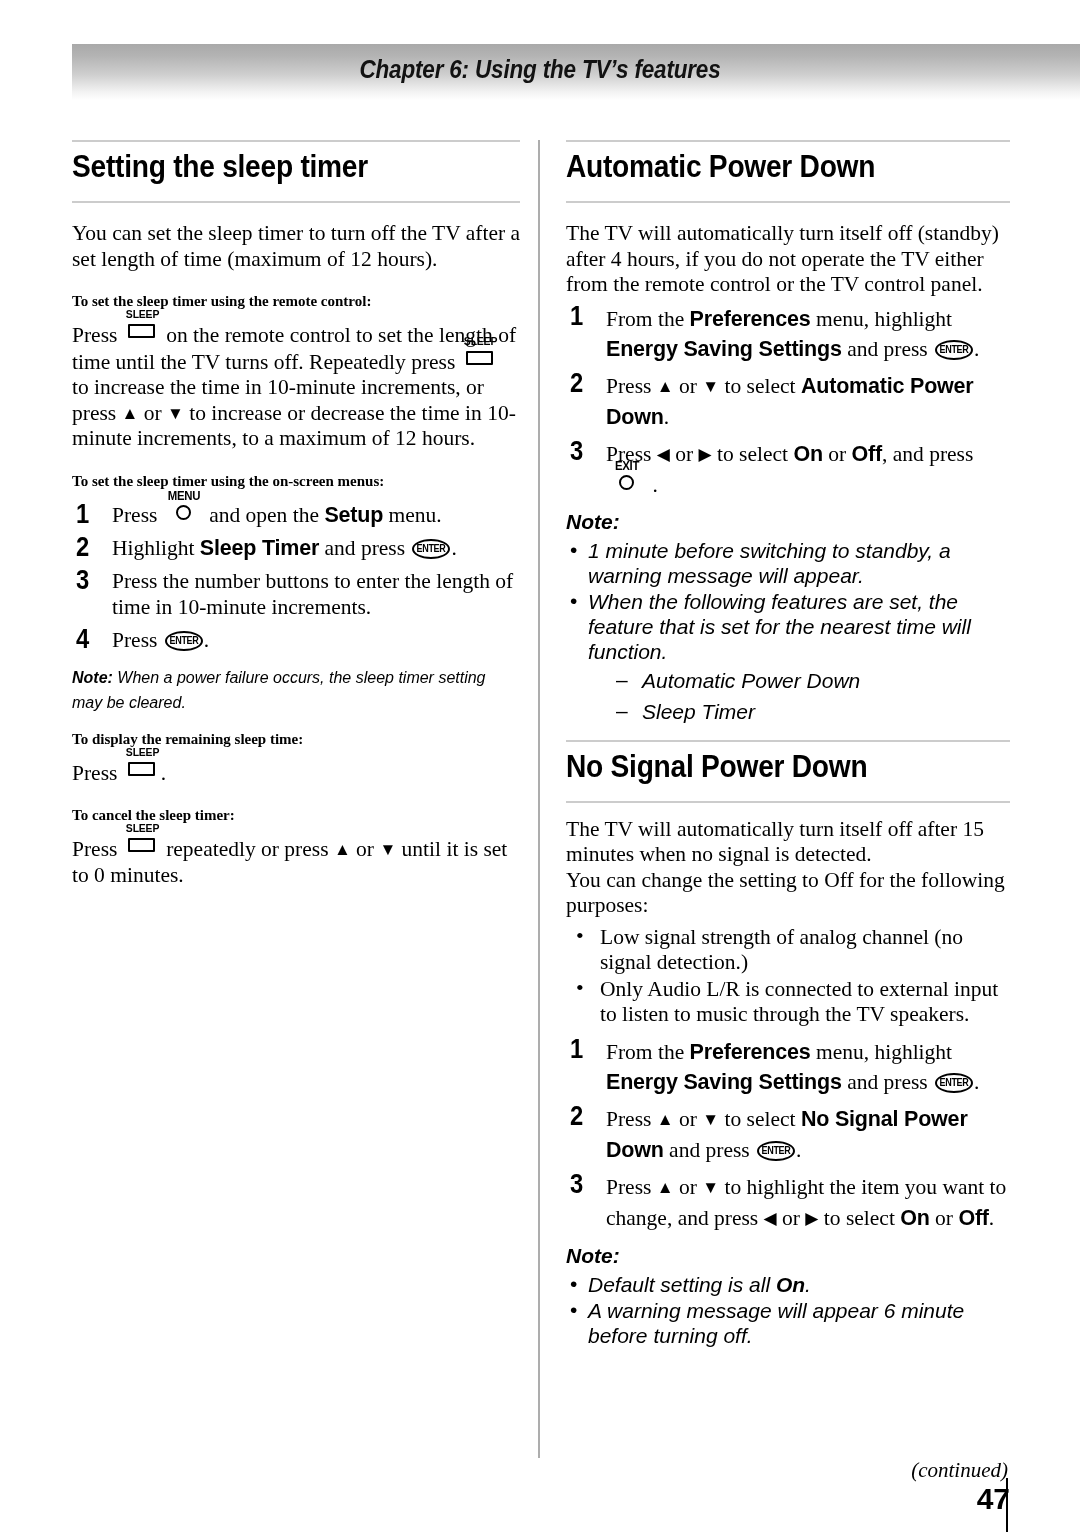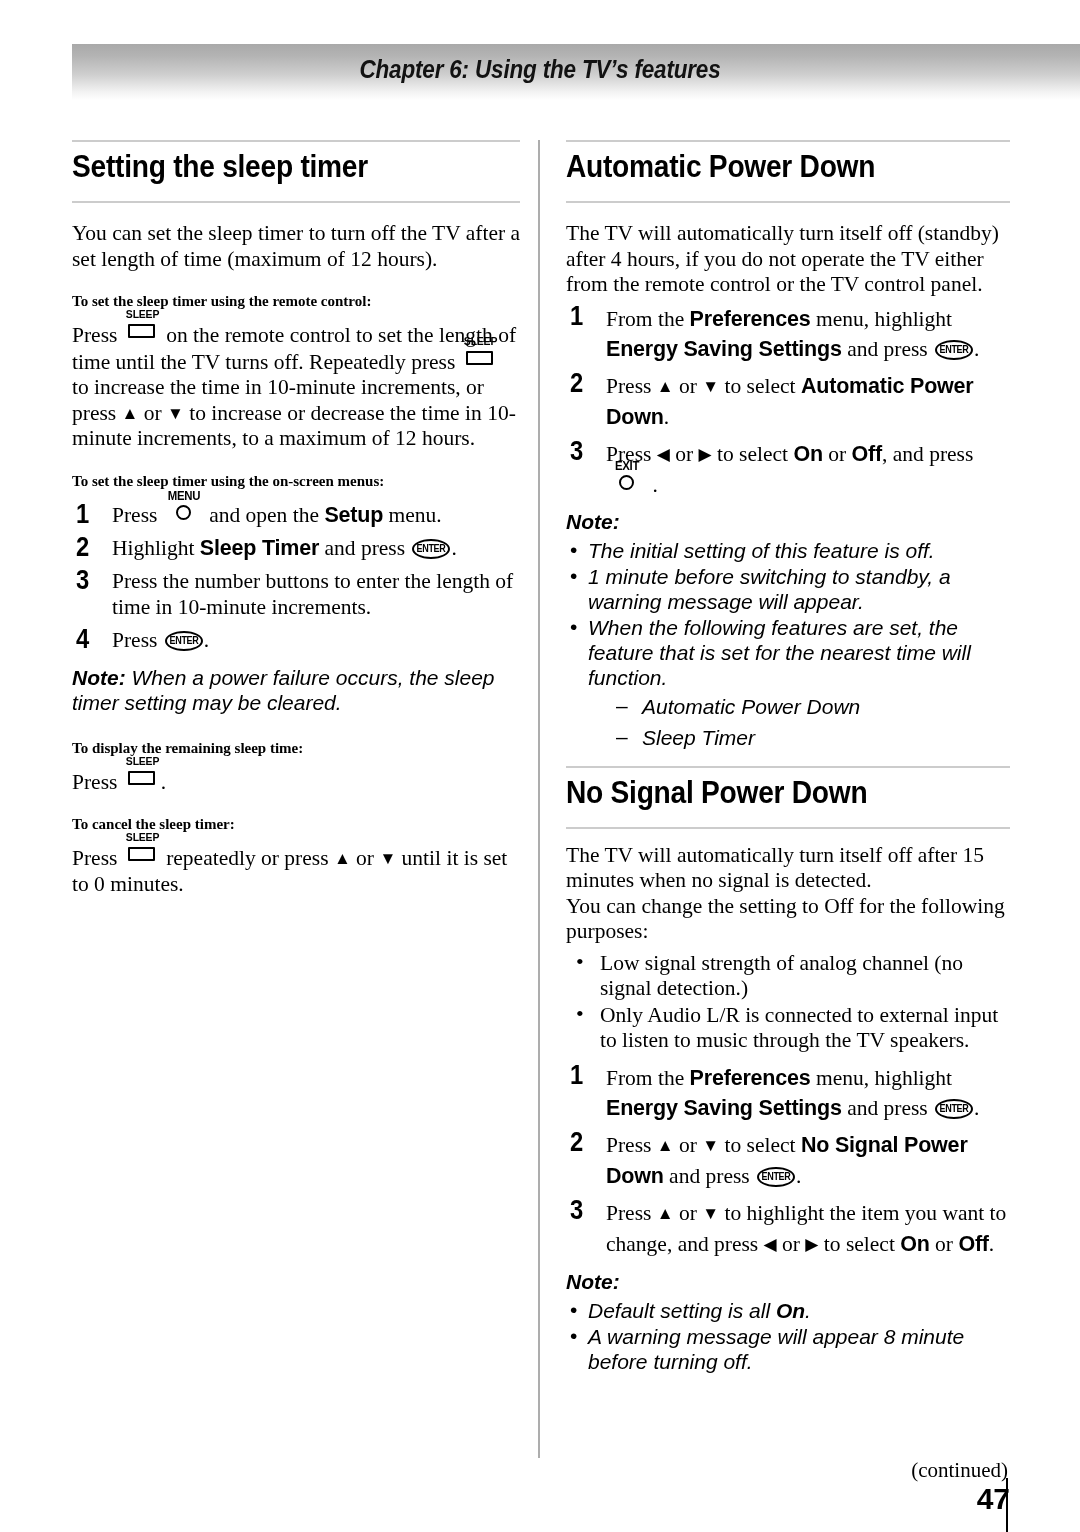--- a/index.html
+++ b/index.html
@@ -117,23 +117,23 @@
     font-size: 28px;
     line-height: 30px;
     transform: scaleX(0.85);
     transform-origin: left top;
   }
   ol.steps.wide li { line-height: 30px; }
 
   
   .note-italic {
     font-style: italic;
-    font-size: 21px;
+    font-size: 16px;
     line-height: 25px;
-    margin: 12px 0 20px 0;
+    margin: 12px 0 11px 0;
     font-family: "Liberation Sans", sans-serif;
   }
   .note-italic b { font-style: italic; font-weight: bold; }
 
   .note-head {
     font-family: "Liberation Sans", sans-serif;
     font-weight: bold;
     font-style: italic;
     font-size: 21px;
     margin: 10px 0 4px 0;
@@ -305,20 +305,21 @@
     line-height: 13px;
     letter-spacing: -0.4px;
     transform: scaleX(0.82);
   }
 
   
   .continued {
     position: absolute;
     right: 72px;
     top: 1458px;
+    font-style: italic;
     font-size: 21px;
     text-align: right;
   }
   .pagenum {
     position: absolute;
     right: 70px;
     top: 1482px;
     font-family: "Liberation Sans Narrow", "Liberation Sans", sans-serif;
     font-weight: bold;
     font-size: 30px;
@@ -471,21 +472,20 @@
       <span class="bd">Off</span><span>, and press</span>
       <span class="key key-round">
         <span class="lbl">EXIT</span><span class="circ"></span>
       </span>
       <span>.</span>
     </li>
   </ol>
 
   <div class="note-head">Note:</div>
   <ul class="note-list">
-    <li>The initial setting of this feature is off.</li>
     <li>1 minute before switching to standby, a warning message will appear.</li>
     <li>
       <span>When the following features are set, the feature that is set for the nearest time will function.</span>
       <ul class="dash-list">
         <li>Automatic Power Down</li>
         <li>Sleep Timer</li>
       </ul>
     </li>
   </ul>
 
@@ -539,20 +539,20 @@
       <span>to select</span>
       <span class="bd">On</span>
       <span>or</span>
       <span class="bd">Off</span><span>.</span>
     </li>
   </ol>
 
   <div class="note-head">Note:</div>
   <ul class="note-list">
     <li><span>Default setting is all </span><b>On</b><span>.</span></li>
-    <li>A warning message will appear 8 minute before turning off.</li>
+    <li>A warning message will appear 6 minute before turning off.</li>
   </ul>
 
 </div>
 
 <div class="continued">(continued)</div>
 <div class="pagenum">47</div>
 <div class="edge-rule"></div>
 
 </body></html>

